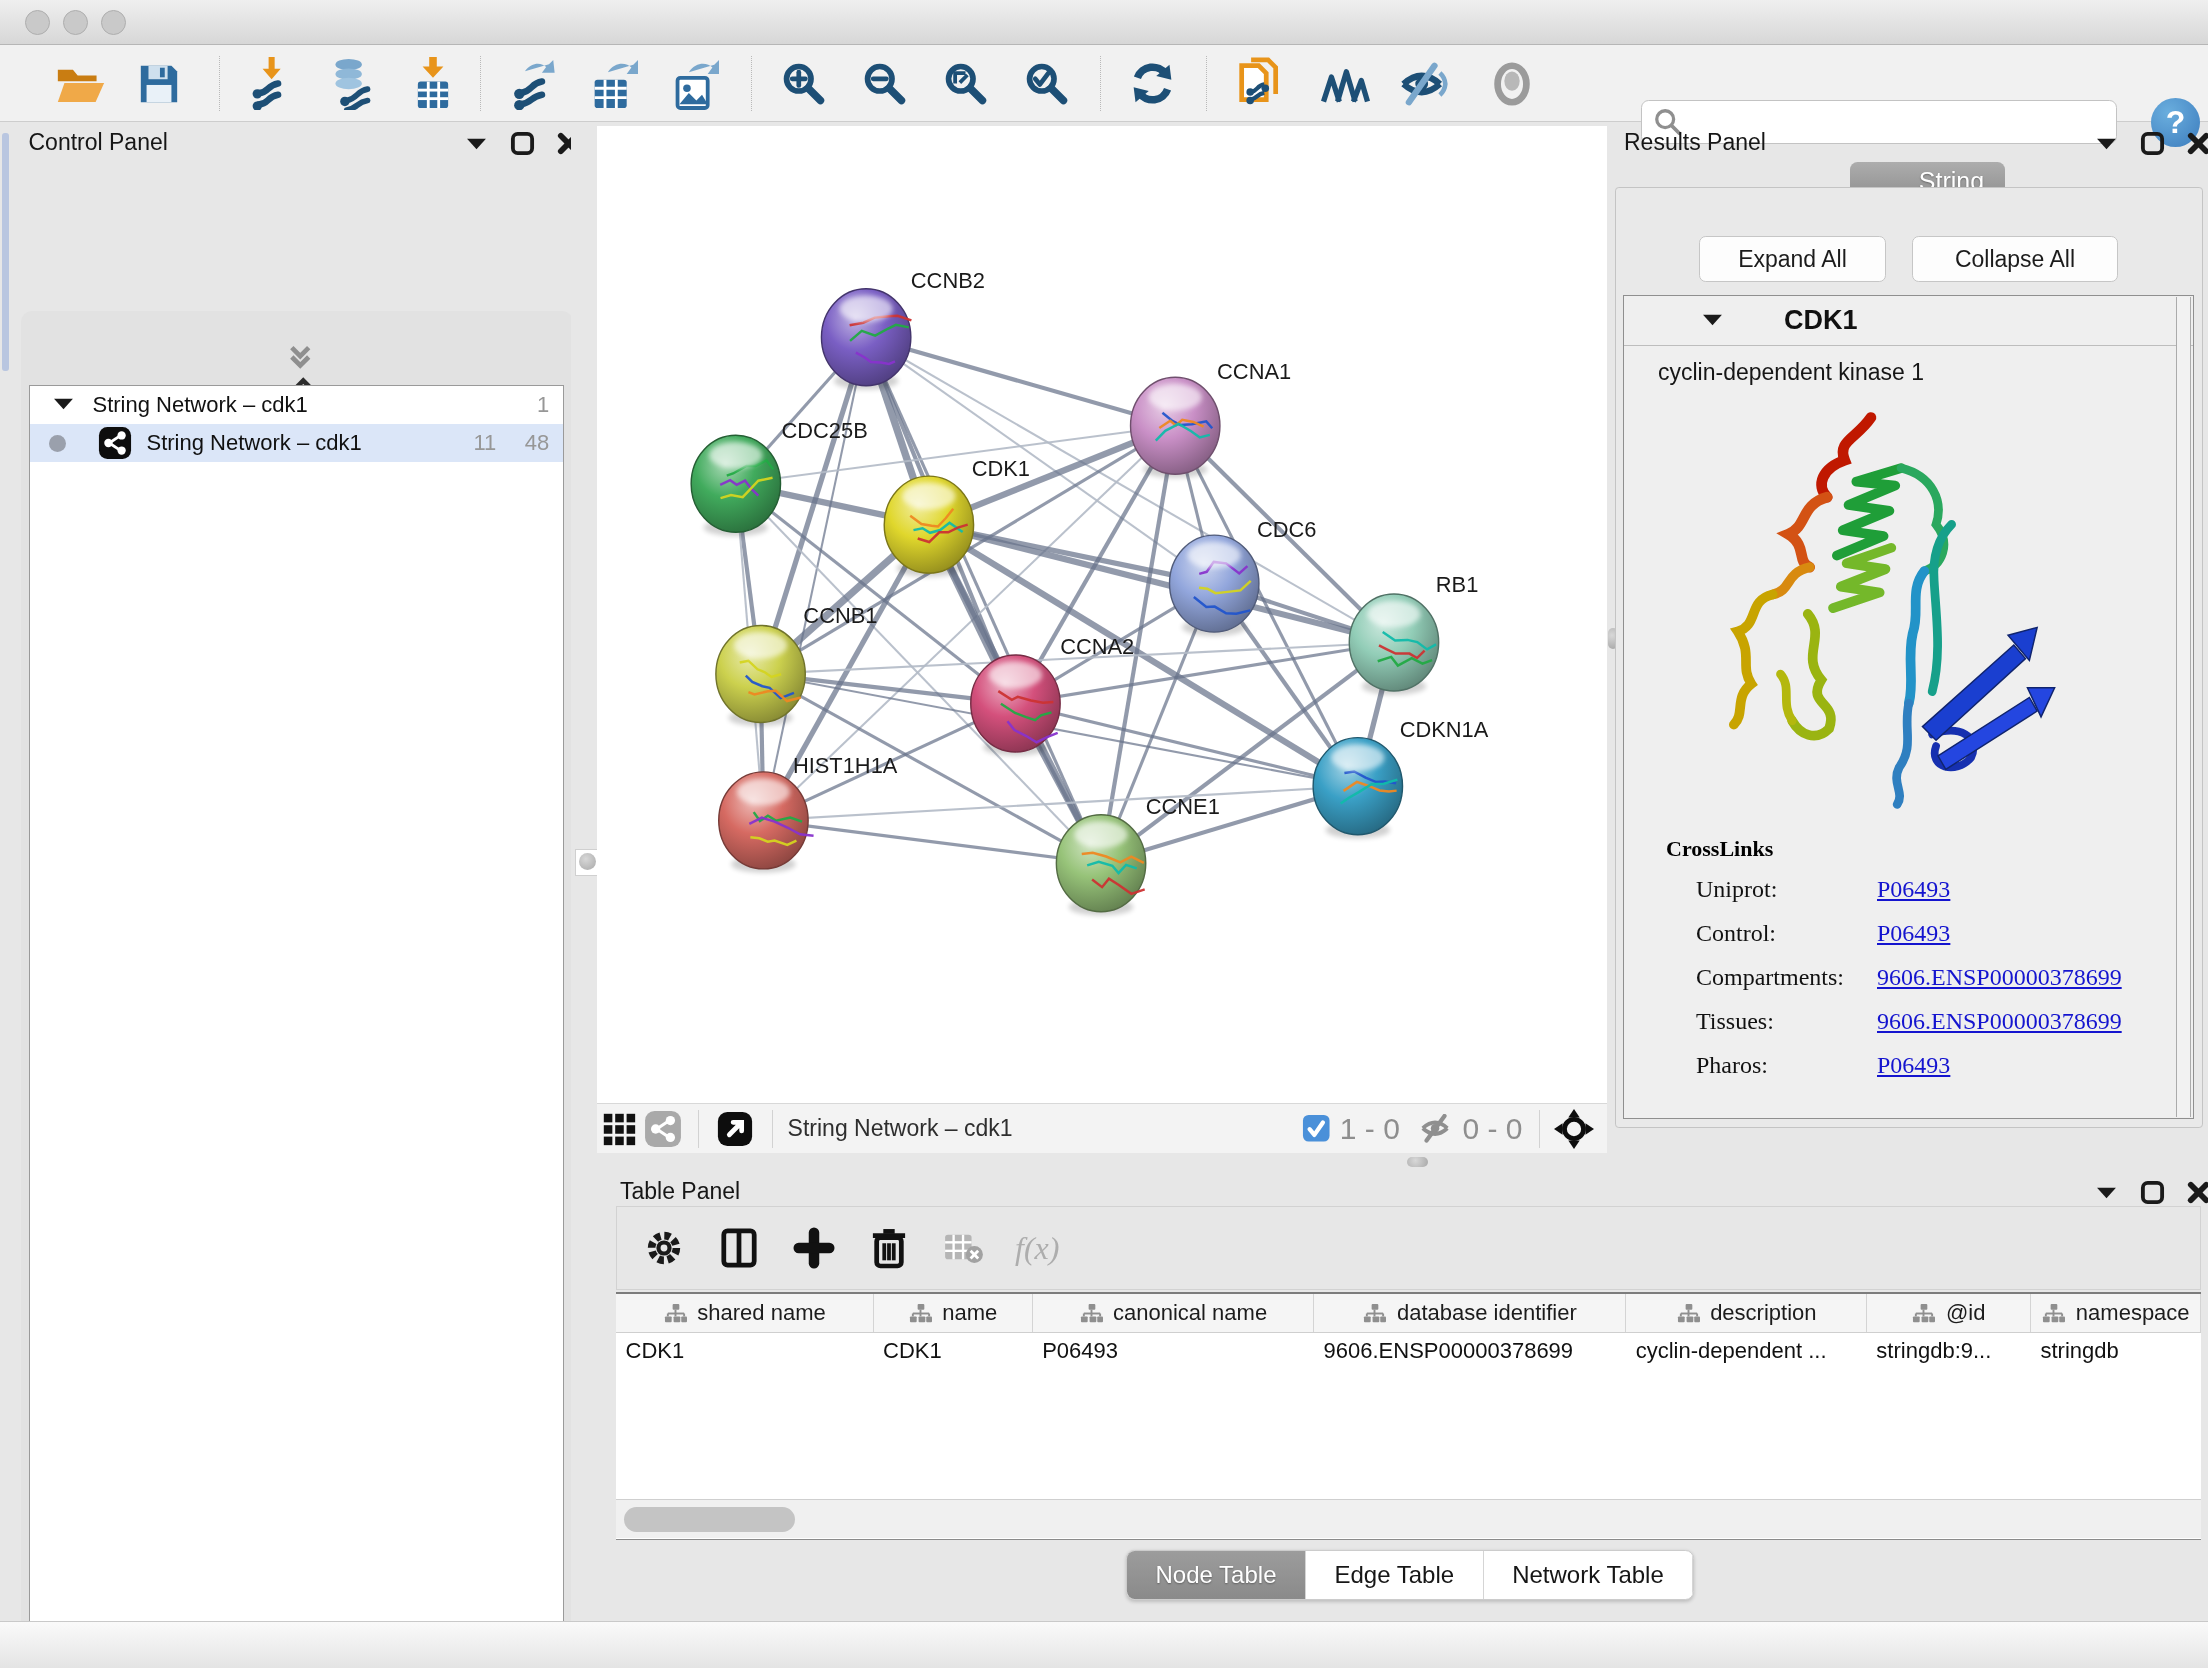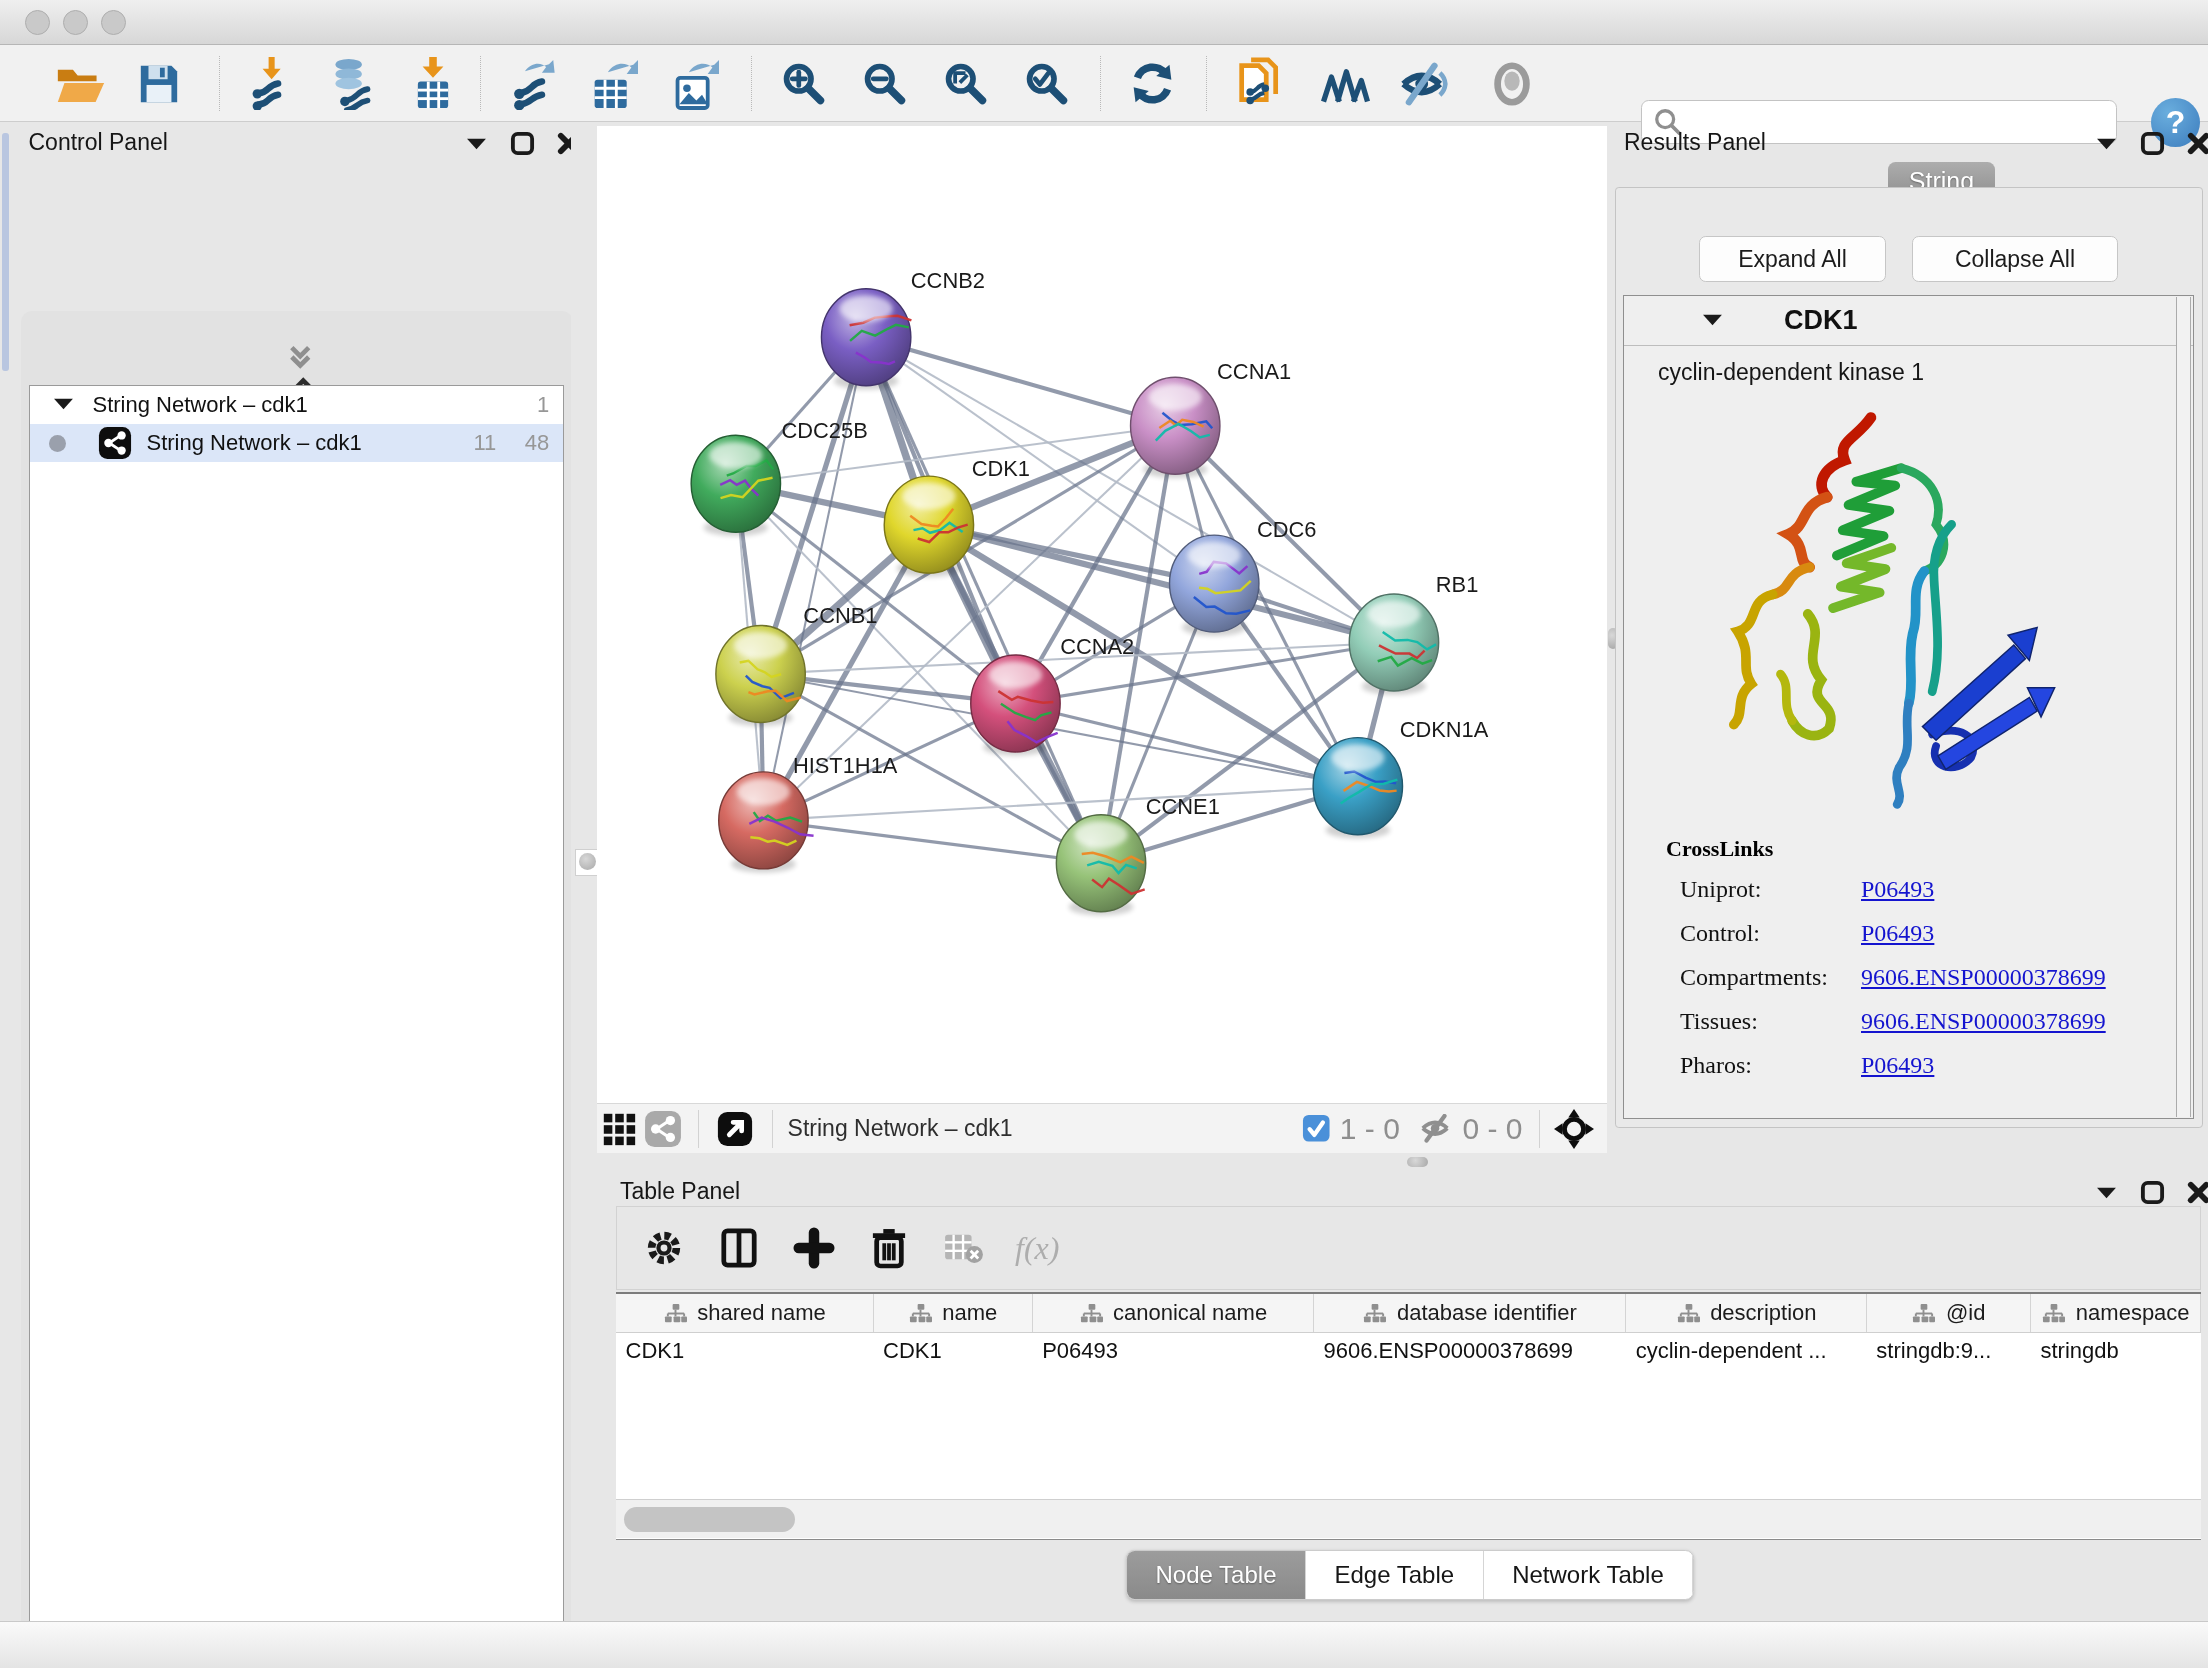--- a/index.html
+++ b/index.html
@@ -50,23 +50,23 @@
     border-top:1px solid #d8d8d8;display:flex;align-items:center;}
   .cf-sep{width:0;height:38px;border-left:1px solid #d2d2d2;}
   .cf-text{font-size:23px;color:#2e2e2e;}
   .cf-count{font-size:30px;color:#8e8e8e;}
   .splitter-h{left:597px;top:1153px;width:1611px;height:17px;background:#e7e7e7;}
   .knob{background:radial-gradient(circle at 40% 35%,#d8d8d8,#a8a8a8);border-radius:50%;}
 
   
   .rp-outer{left:1615px;top:187px;width:588px;height:941px;background:#e9e9e9;border:1px solid #c4c4c4;
     border-radius:3.8px;box-sizing:border-box;}
-  .rp-tab{left:1888px;top:162px;width:107px;height:38px;background:linear-gradient(#adadad,#8e8e8e);
+  .rp-tab{left:1850px;top:162px;width:107px;height:38px;background:linear-gradient(#adadad,#8e8e8e);
     border-radius:7.6px;color:#fff;font-size:25px;display:flex;align-items:center;justify-content:center;
-    text-shadow:0 1px 1.9px rgba(0,0,0,.35);cursor:pointer;}
+    text-shadow:0 1px 1.9px rgba(0,0,0,.35);cursor:pointer;padding-left:48px;}
   .rp-btn{top:236px;height:44px;background:#fdfdfd;border:1px solid #c6c6c6;border-radius:6.7px;
     font-size:23px;color:#1c1c1c;display:flex;align-items:center;justify-content:center;cursor:pointer;}
   .cdk-panel{left:1623px;top:295px;width:571px;height:824px;background:#efefef;border:1.9px solid #8f8f8f;
     box-sizing:border-box;}
   .cdk-head{height:49px;border-bottom:1px solid #bdbdbd;display:flex;align-items:center;}
   .cdk-title{font-size:27px;font-weight:bold;color:#111;}
   .cdk-desc{font-size:23px;color:#161616;}
   .serif{font-family:"Liberation Serif","DejaVu Serif",serif;}
   .xl-title{font-size:22px;font-weight:bold;color:#000;}
   .xl-row{display:flex;font-size:24px;height:44px;align-items:center;}
@@ -687,21 +687,21 @@
       </g>
       <g stroke="#10246e" stroke-width="1.5">
         <polygon points="238,336 332,252 344,266 252,350" fill="#1a3fd0"></polygon>
         <polygon points="326,242 356,234 348,268" fill="#1a3fd0"></polygon>
         <polygon points="254,366 348,306 356,320 262,380" fill="#2446e0"></polygon>
         <polygon points="346,296 374,296 360,326" fill="#2446e0"></polygon>
       </g>
     </svg>
 
     <div class="serif xl-title" style="margin:15px 0 5.7px 42px;">CrossLinks</div>
-    <div id="xl-rows" style="margin-left:56px;">
+    <div id="xl-rows" style="margin-left:72px;">
         <div class="xl-row serif">
           <span class="xl-label">Uniprot:</span>
           <span class="xl-link">P06493</span>
         </div>
         <div class="xl-row serif">
           <span class="xl-label">Control:</span>
           <span class="xl-link">P06493</span>
         </div>
         <div class="xl-row serif">
           <span class="xl-label">Compartments:</span>

